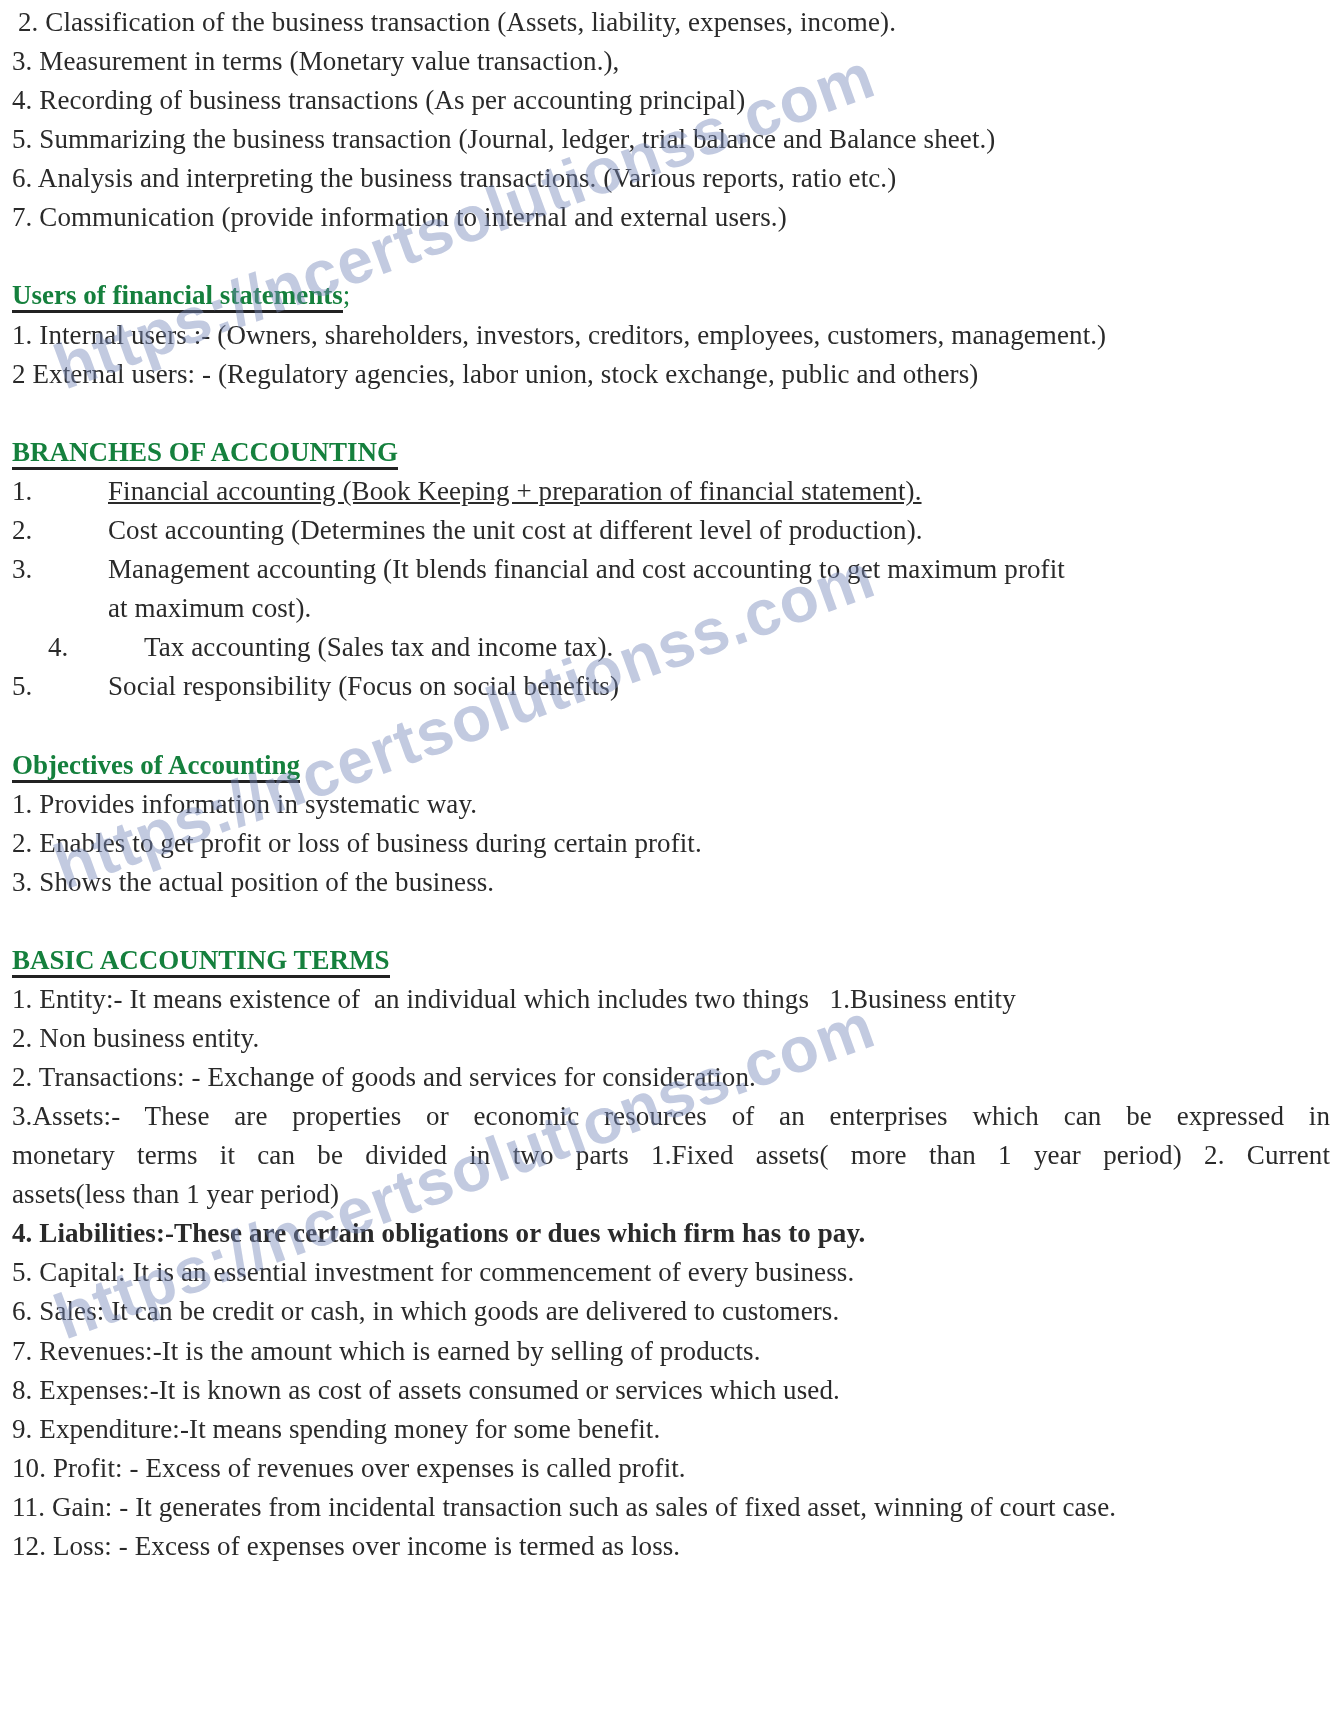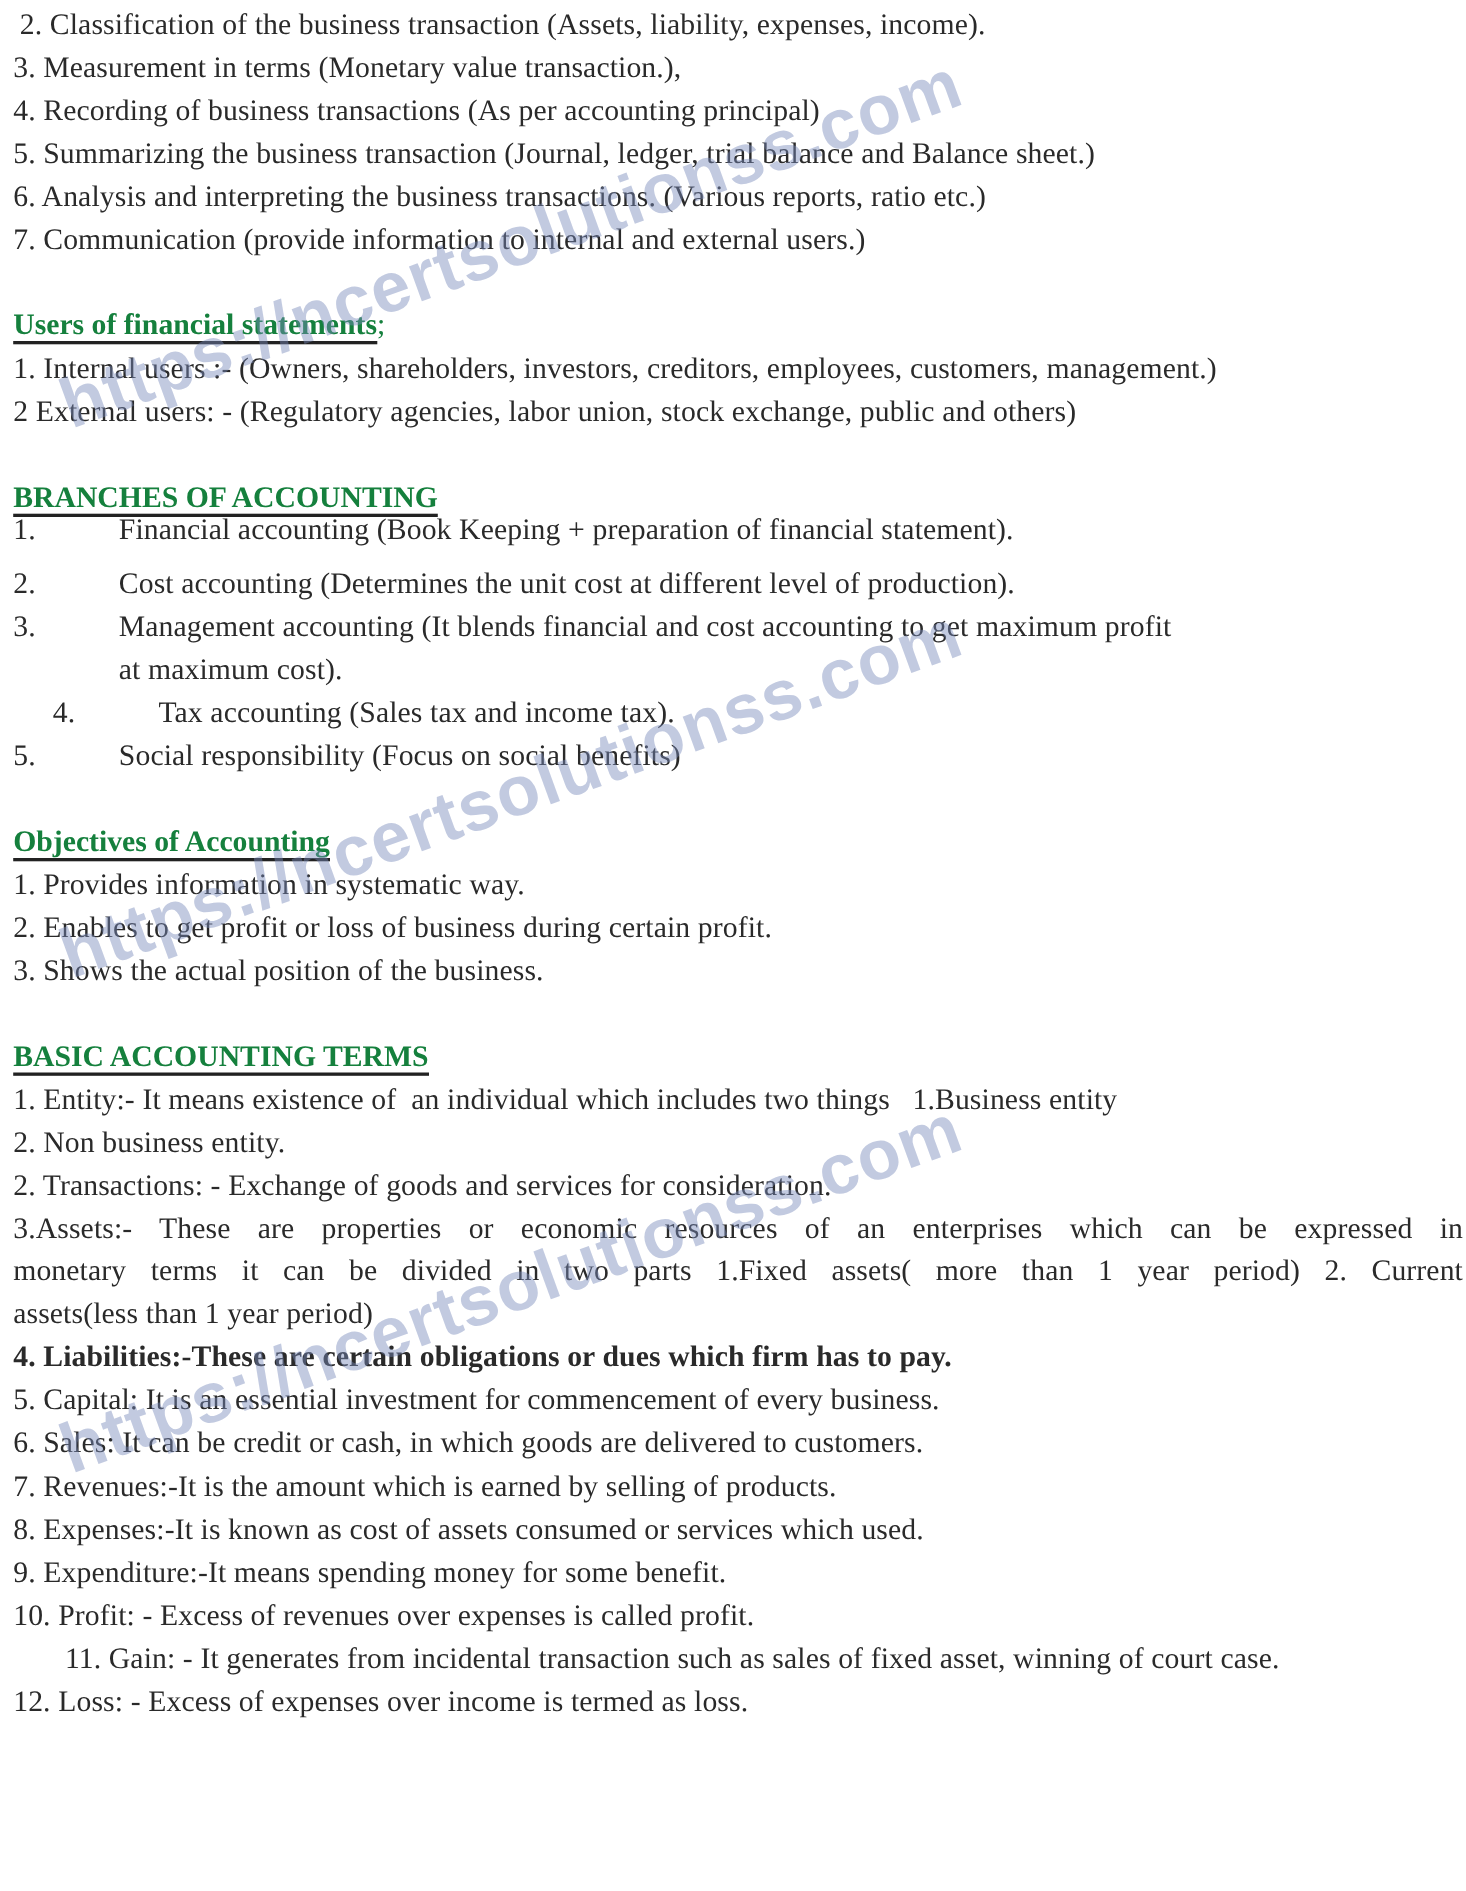--- a/index.html
+++ b/index.html
@@ -82,21 +82,21 @@
 
   <div class="heading" style="top:278px;">
     <span class="ul">Users of financial statements</span><span class="suffix">;</span>
   </div>
   <div class="line" style="top:318px;">1.  Internal users :- (Owners, shareholders, investors, creditors, employees, customers, management.)</div>
   <div class="line" style="top:357px;">2 External users: - (Regulatory agencies, labor union, stock exchange, public and others)</div>
 
   <div class="heading" style="top:435px;">
     <span class="ul">BRANCHES OF ACCOUNTING</span>
   </div>
-  <div class="line" style="top:464px;">
+  <div class="line" style="top:474px;text-decoration:underline;">
     <span class="num-col">1.</span><span>Financial accounting (Book Keeping + preparation of financial statement).</span>
   </div>
   <div class="line" style="top:513px;">
     <span class="num-col">2.</span><span>Cost accounting (Determines the unit cost at different level of production).</span>
   </div>
   <div class="line" style="top:552px;">
     <span class="num-col">3.</span><span>Management accounting (It blends financial and cost accounting to get maximum profit</span>
   </div>
   <div class="line" style="top:591px;">
     <span class="num-col"></span><span>at maximum cost).</span>
@@ -130,20 +130,20 @@
   </div>
   <div class="line" style="top:1177px;">assets(less than 1 year period)</div>
 
   <div class="line" style="top:1216px;font-weight:bold;">4. Liabilities:-These are certain obligations or dues which firm has to pay.</div>
   <div class="line" style="top:1255px;">5. Capital: It is an essential investment for commencement of every business.</div>
   <div class="line" style="top:1294px;">6. Sales: It can be credit or cash, in which goods are delivered to customers.</div>
   <div class="line" style="top:1334px;">7. Revenues:-It is the amount which is earned by selling of products.</div>
   <div class="line" style="top:1373px;">8. Expenses:-It is known as cost of assets consumed or services which used.</div>
   <div class="line" style="top:1412px;">9. Expenditure:-It means spending money for some benefit.</div>
   <div class="line" style="top:1451px;">10. Profit: - Excess of revenues over expenses is called profit.</div>
-  <div class="line" style="top:1490px;margin-left:47px;">11. Gain: - It generates from incidental transaction such as sales of fixed asset, winning of court case.</div>
+  <div class="line" style="top:1490px;">11. Gain: - It generates from incidental transaction such as sales of fixed asset, winning of court case.</div>
   <div class="line" style="top:1529px;">12. Loss: - Excess of expenses over income is termed as loss.</div>
 
   <div class="watermark" style="left:70px; top:330px; transform: rotate(-20deg);">https://ncertsolutionss.com</div>
   <div class="watermark" style="left:70px; top:830px; transform: rotate(-20deg);">https://ncertsolutionss.com</div>
   <div class="watermark" style="left:70px; top:1280px; transform: rotate(-20deg);">https://ncertsolutionss.com</div>
 
 </div>
 
 </body></html>

